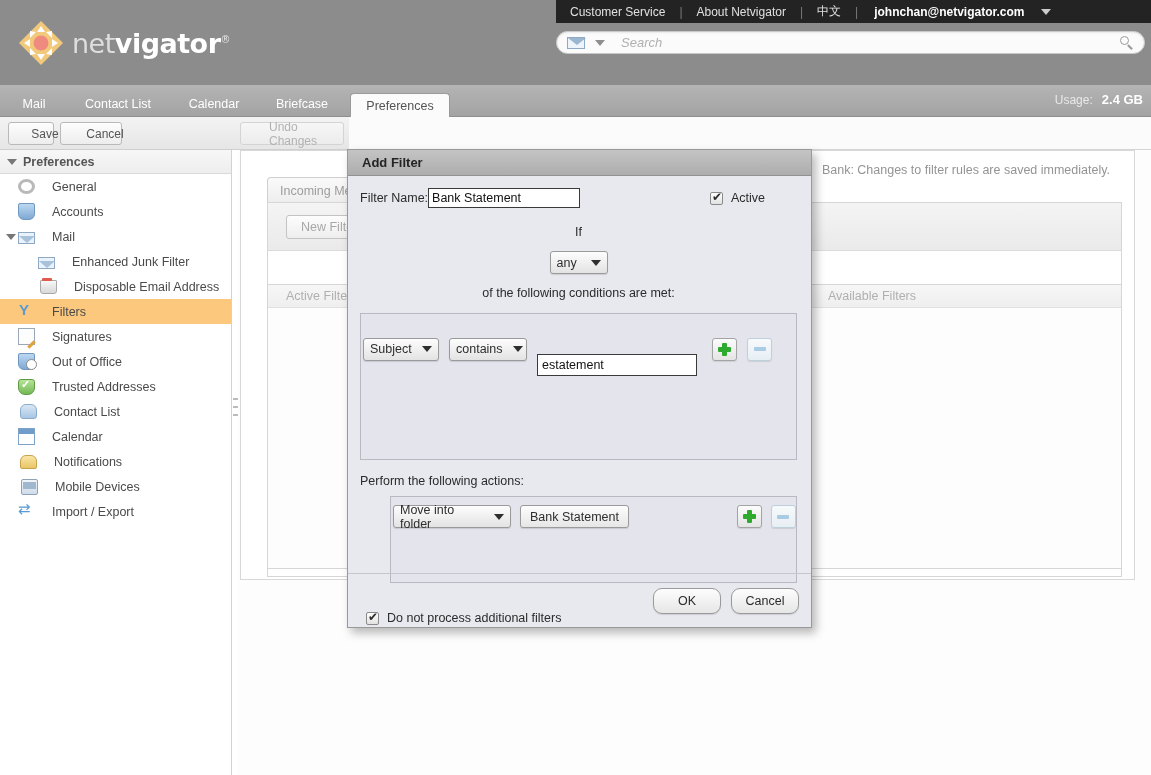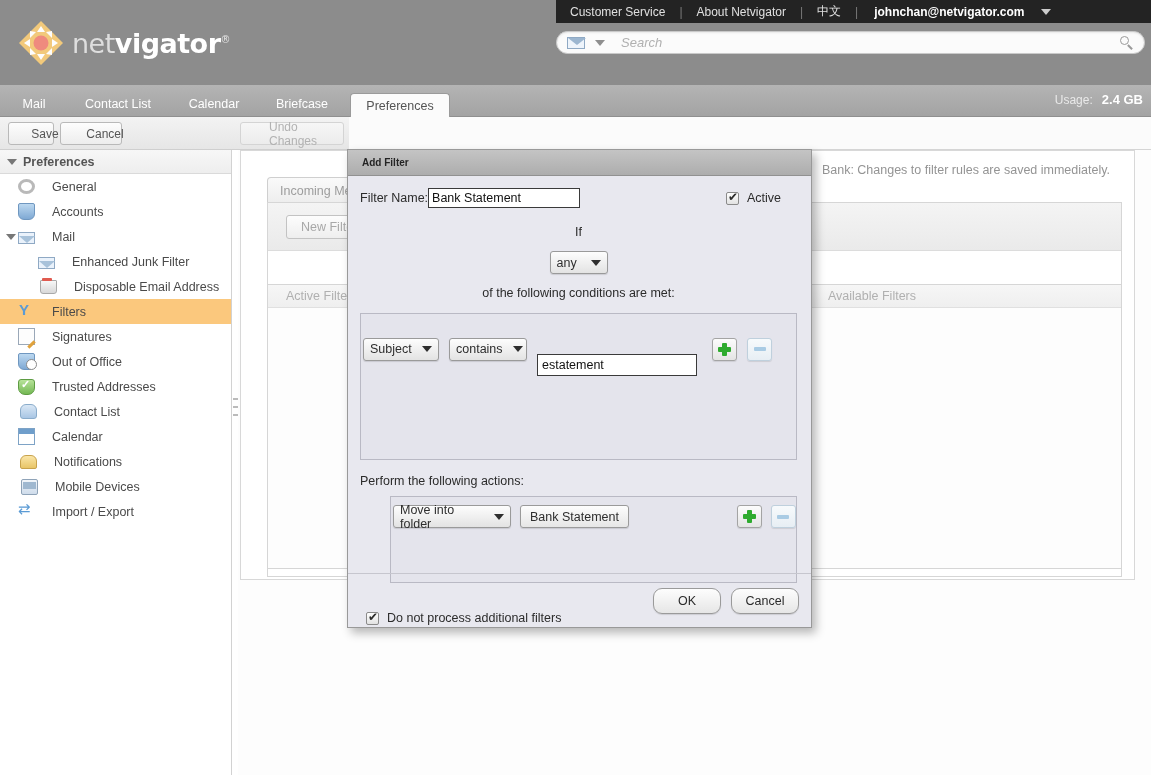--- a/index.html
+++ b/index.html
@@ -287,21 +287,21 @@
     border: 1px solid #999999;
     box-shadow: 4px 5px 9px rgba(0,0,0,.28);
     z-index: 50;
   }
   #modal-title {
     height: 26px;
     background: linear-gradient(#c4c4c4,#adadad);
     border-bottom: 1px solid #919191;
     display: flex; align-items: center;
     padding-left: 14px;
-    font-weight: bold; color: #242424; font-size: 10px;
+    font-weight: bold; color: #242424; font-size: 13px;
   }
   #modal-body { padding: 12px 14px 0 12px; position: relative; }
   .row { display: flex; align-items: center; }
 
   .lbl { color: #2b2b2b; font-size: 12.5px; }
   #filter-name-input {
     width: 152px; height: 20px;
     border: 1px solid #3a3a3a; background: #ffffff;
     font-size: 12.5px; padding: 0 3px; outline: none;
     font-family: "Liberation Sans", sans-serif;
@@ -545,21 +545,21 @@
     <span>Add Filter</span>
   </div>
 
   <div id="modal-body">
 
     <div class="row" style="justify-content:space-between;">
       <div class="row">
         <span class="lbl">Filter Name:</span>
         <input id="filter-name-input" type="text" value="Bank Statement" style="">
       </div>
-      <div class="row" style="gap:8px; margin-right:16px;">
+      <div class="row" style="gap:8px; margin-right:32px;">
         <span class="cb checked"></span>
         <span class="lbl">Active</span>
       </div>
     </div>
 
     <div class="row" style="margin-top:17px; gap:12px;flex-direction:column;">
       <span class="lbl">If</span>
       <span class="sel" style="width:58px; justify-content:space-between;">
         <span>any</span>
         <span class="dncaret"></span>

